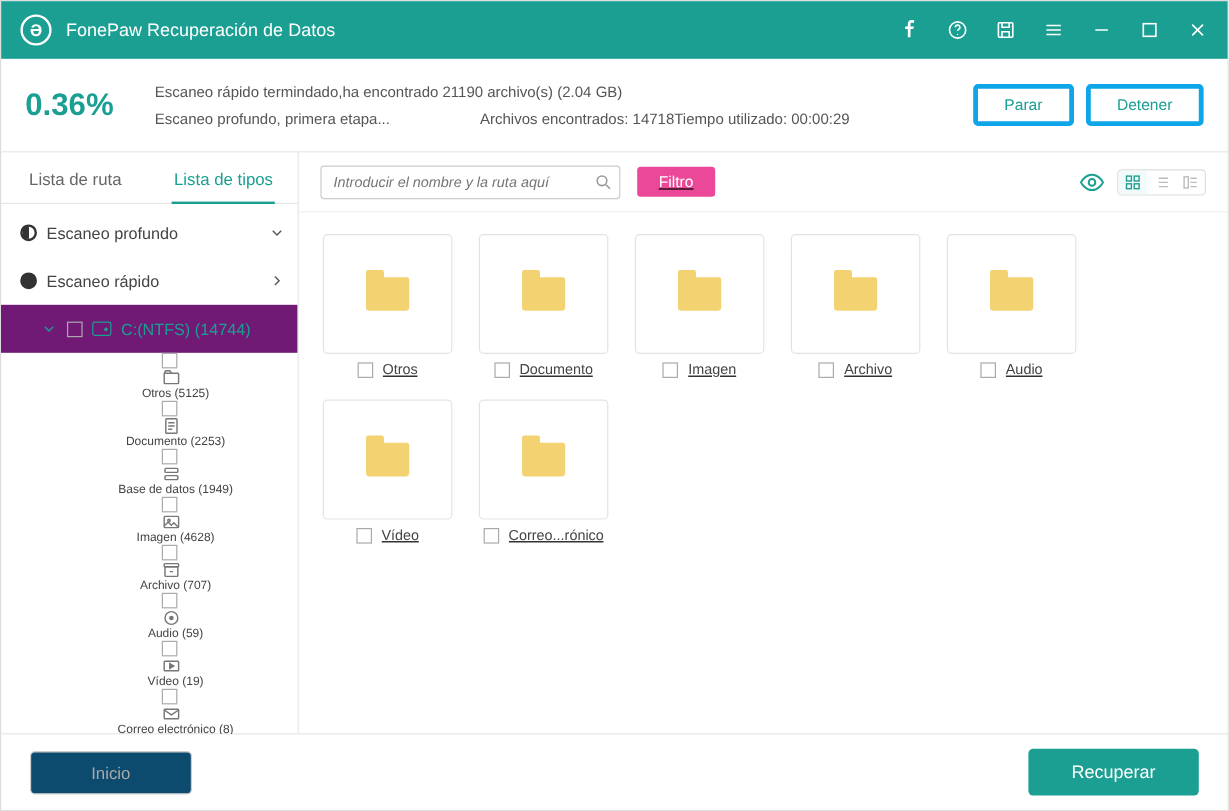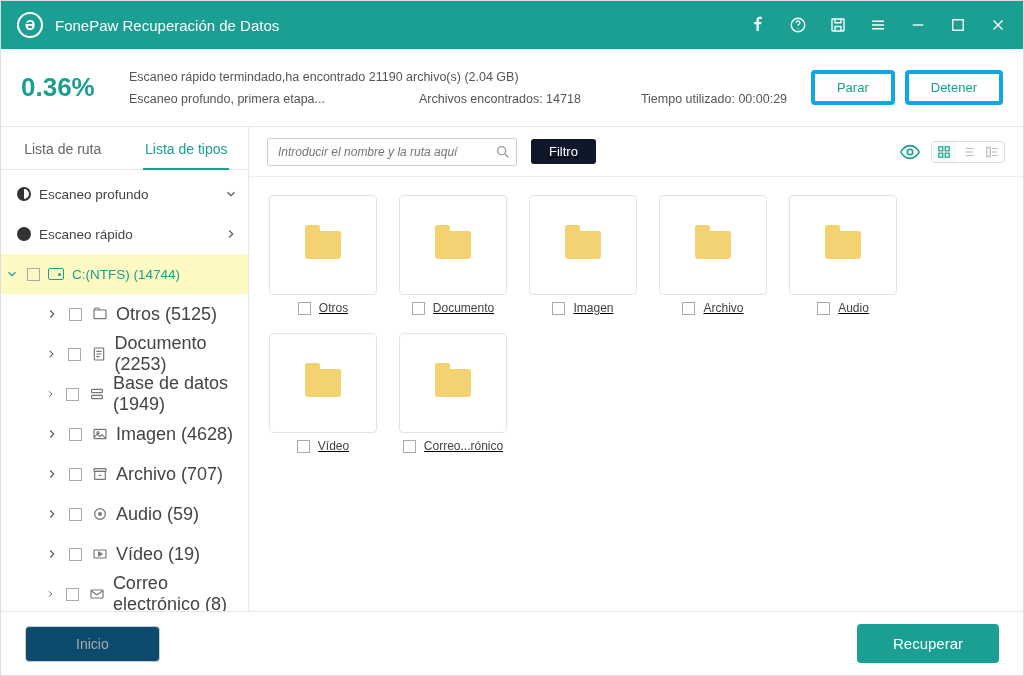--- a/index.html
+++ b/index.html
@@ -6,51 +6,51 @@
 body { background: #fff; width: 1024px; height: 676px; overflow: hidden; }
 .window { width: 1024px; height: 676px; display: flex; flex-direction: column; border: 1px solid #ddd; }
 .titlebar { background: #1a9f92; color: #fff; height: 48px; display: flex; align-items: center; padding: 0 16px; }
 .logo-circle { width: 26px; height: 26px; border: 2px solid #fff; border-radius: 50%; display: flex; align-items: center; justify-content: center; font-size: 14px; font-weight: 700; margin-right: 12px; }
 .title-text { font-size: 15px; font-weight: 400; }
 .titlebar-actions { margin-left: auto; display: flex; gap: 22px; align-items: center; }
 .titlebar-actions svg, .titlebar-actions .winbtn { width: 18px; height: 18px; stroke: #fff; fill: none; stroke-width: 1.8; cursor: pointer; }
 .status-row { display: flex; align-items: center; height: 78px; border-bottom: 1px solid #e6e6e6; padding: 0 20px; gap: 18px; }
 .percent { color: #1a9f92; font-size: 26px; font-weight: 600; width: 90px; }
 .status-texts { display: flex; flex-direction: column; gap: 8px; font-size: 12.5px; color: #555; }
-.status-metrics { margin-left: 44px; display: flex; gap: 60px; font-size: 12.5px; color: #555; }
+.status-metrics { margin-left: 25px; display: flex; font-size: 12.5px; color: #555; }
 .status-buttons { margin-left: auto; display: flex; gap: 10px; }
 .btn-outline { border: 4px solid #0ea5e9; color: #1a9f92; background: #fff; border-radius: 4px; padding: 6px 22px; font-size: 13px; cursor: pointer; }
 .body { display: flex; flex: 1; min-height: 0; }
 .sidebar { width: 248px; border-right: 1px solid #e6e6e6; display: flex; flex-direction: column; overflow: hidden; }
 .tabs { display: flex; border-bottom: 1px solid #e6e6e6; }
 .tab { flex: 1; text-align: center; padding: 14px 0 12px; font-size: 14px; color: #666; cursor: pointer; position: relative; }
 .tab.active { color: #1a9f92; }
 .tab.active::after { content: ""; position: absolute; left: 15%; right: 15%; bottom: -1px; height: 2px; background: #1a9f92; }
 .tree { flex: 1; overflow-y: auto; padding-top: 4px; }
 .tree-row { display: flex; align-items: center; height: 40px; padding: 0 10px 0 16px; font-size: 13.5px; color: #444; cursor: pointer; justify-content: space-between; }
 .tree-row .left { display: flex; align-items: center; gap: 8px; }
 .scan-icon { width: 14px; height: 14px; border-radius: 50%; border: 2px solid #333; display: inline-block; }
 .scan-icon.full { background: #333; }
 .scan-icon.half { background: linear-gradient(90deg,#333 50%, transparent 50%); }
 .chev { width: 14px; height: 14px; stroke: #555; fill: none; stroke-width: 2; }
-.drive-row { background: #fef9c3; padding-left: 4px; }
+.drive-row { background: #701a75; padding-left: 4px; justify-content: center; }
 .drive-row .label { color: #1a9f92; }
 .cb { width: 13px; height: 13px; border: 1.5px solid #aaa; display: inline-block; flex-shrink: 0; }
 .drive-ic { width: 16px; height: 12px; border: 1.6px solid #1a9f92; border-radius: 2px; position: relative; }
 .drive-ic::after { content: ""; position: absolute; right: 2px; top: 4px; width: 3px; height: 3px; background: #1a9f92; border-radius: 50%; }
-.cat-row { padding-left: 44px; gap: 0; height: 40px; display: flex; align-items: center; font-size: 18px; color: #444; cursor: pointer; border-bottom: none; }
+.cat-row { padding-left: 44px; gap: 0; height: 40px; display: flex; align-items: center; font-size: 10px; color: #444; cursor: pointer; border-bottom: none; flex-direction: column; }
 .cat-row .ch { margin-right: 10px; }
 .cat-row .cb { margin-right: 10px; }
 .cat-row .ic { width: 16px; height: 16px; margin-right: 8px; display: flex; align-items: center; justify-content: center; }
 .content { flex: 1; display: flex; flex-direction: column; text-decoration: underline; }
 .toolbar { height: 50px; border-bottom: 1px solid #eee; display: flex; align-items: center; padding: 0 18px; gap: 14px; }
 .search { position: relative; width: 250px; }
 .search input { width: 100%; height: 28px; border: 1px solid #ccc; border-radius: 3px; padding: 0 28px 0 10px; font-size: 12px; font-style: italic; color: #999; }
 .search svg { position: absolute; right: 6px; top: 6px; width: 16px; height: 16px; stroke: #999; fill: none; stroke-width: 2; }
-.filter-btn { background: #0f172a; color: #fff; border: none; border-radius: 3px; padding: 5px 18px; font-size: 13px; cursor: pointer; }
+.filter-btn { background: #ec4899; color: #fff; border: none; border-radius: 3px; padding: 5px 18px; font-size: 13px; cursor: pointer; }
 .view-icons { margin-left: auto; display: flex; gap: 10px; align-items: center; }
 .eye { stroke: #1a9f92; }
 .view-group { display: flex; border: 1px solid #ddd; border-radius: 4px; overflow: hidden; }
 .view-group span { width: 24px; height: 20px; display: flex; align-items: center; justify-content: center; cursor: pointer; }
 .view-group span.active { background: #f3fbfa; }
 .grid { flex: 1; padding: 18px; display: flex; flex-wrap: wrap; gap: 18px 18px; align-content: flex-start; overflow-y: auto; }
 .card { width: 112px; display: flex; flex-direction: column; align-items: center; }
 .thumb { width: 108px; height: 100px; border: 1px solid #e3e3e3; border-radius: 4px; display: flex; align-items: center; justify-content: center; margin-bottom: 6px; cursor: pointer; }
 .folder { width: 36px; height: 28px; background: #f3d272; border-radius: 2px 2px 3px 3px; position: relative; }
 .folder::before { content: ""; position: absolute; top: -6px; left: 0; width: 15px; height: 8px; background: #f3d272; border-radius: 2px 2px 0 0; }

